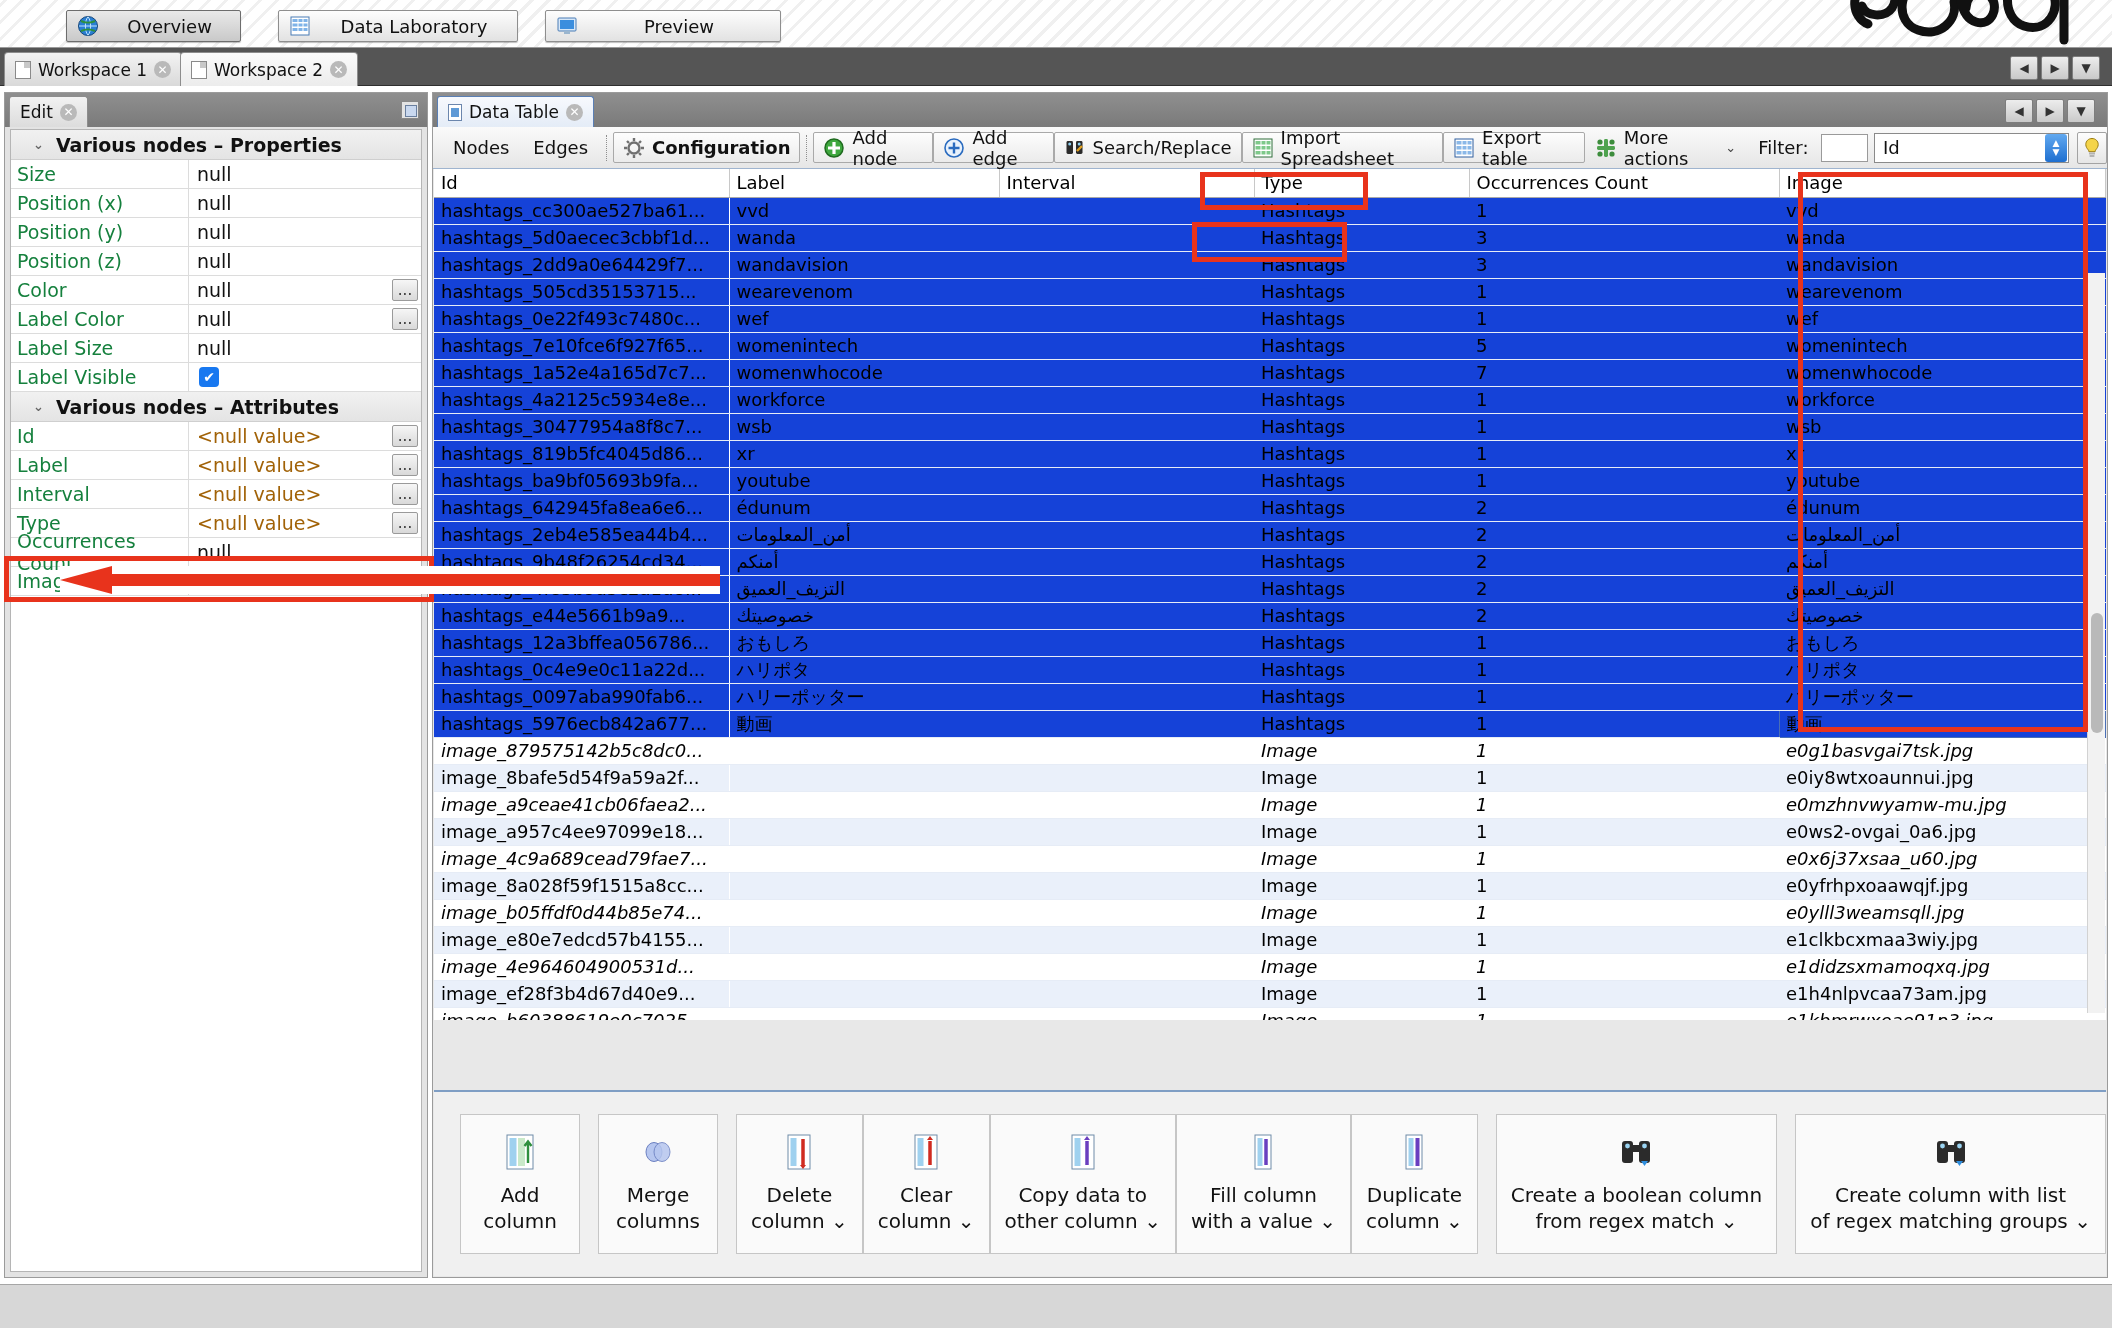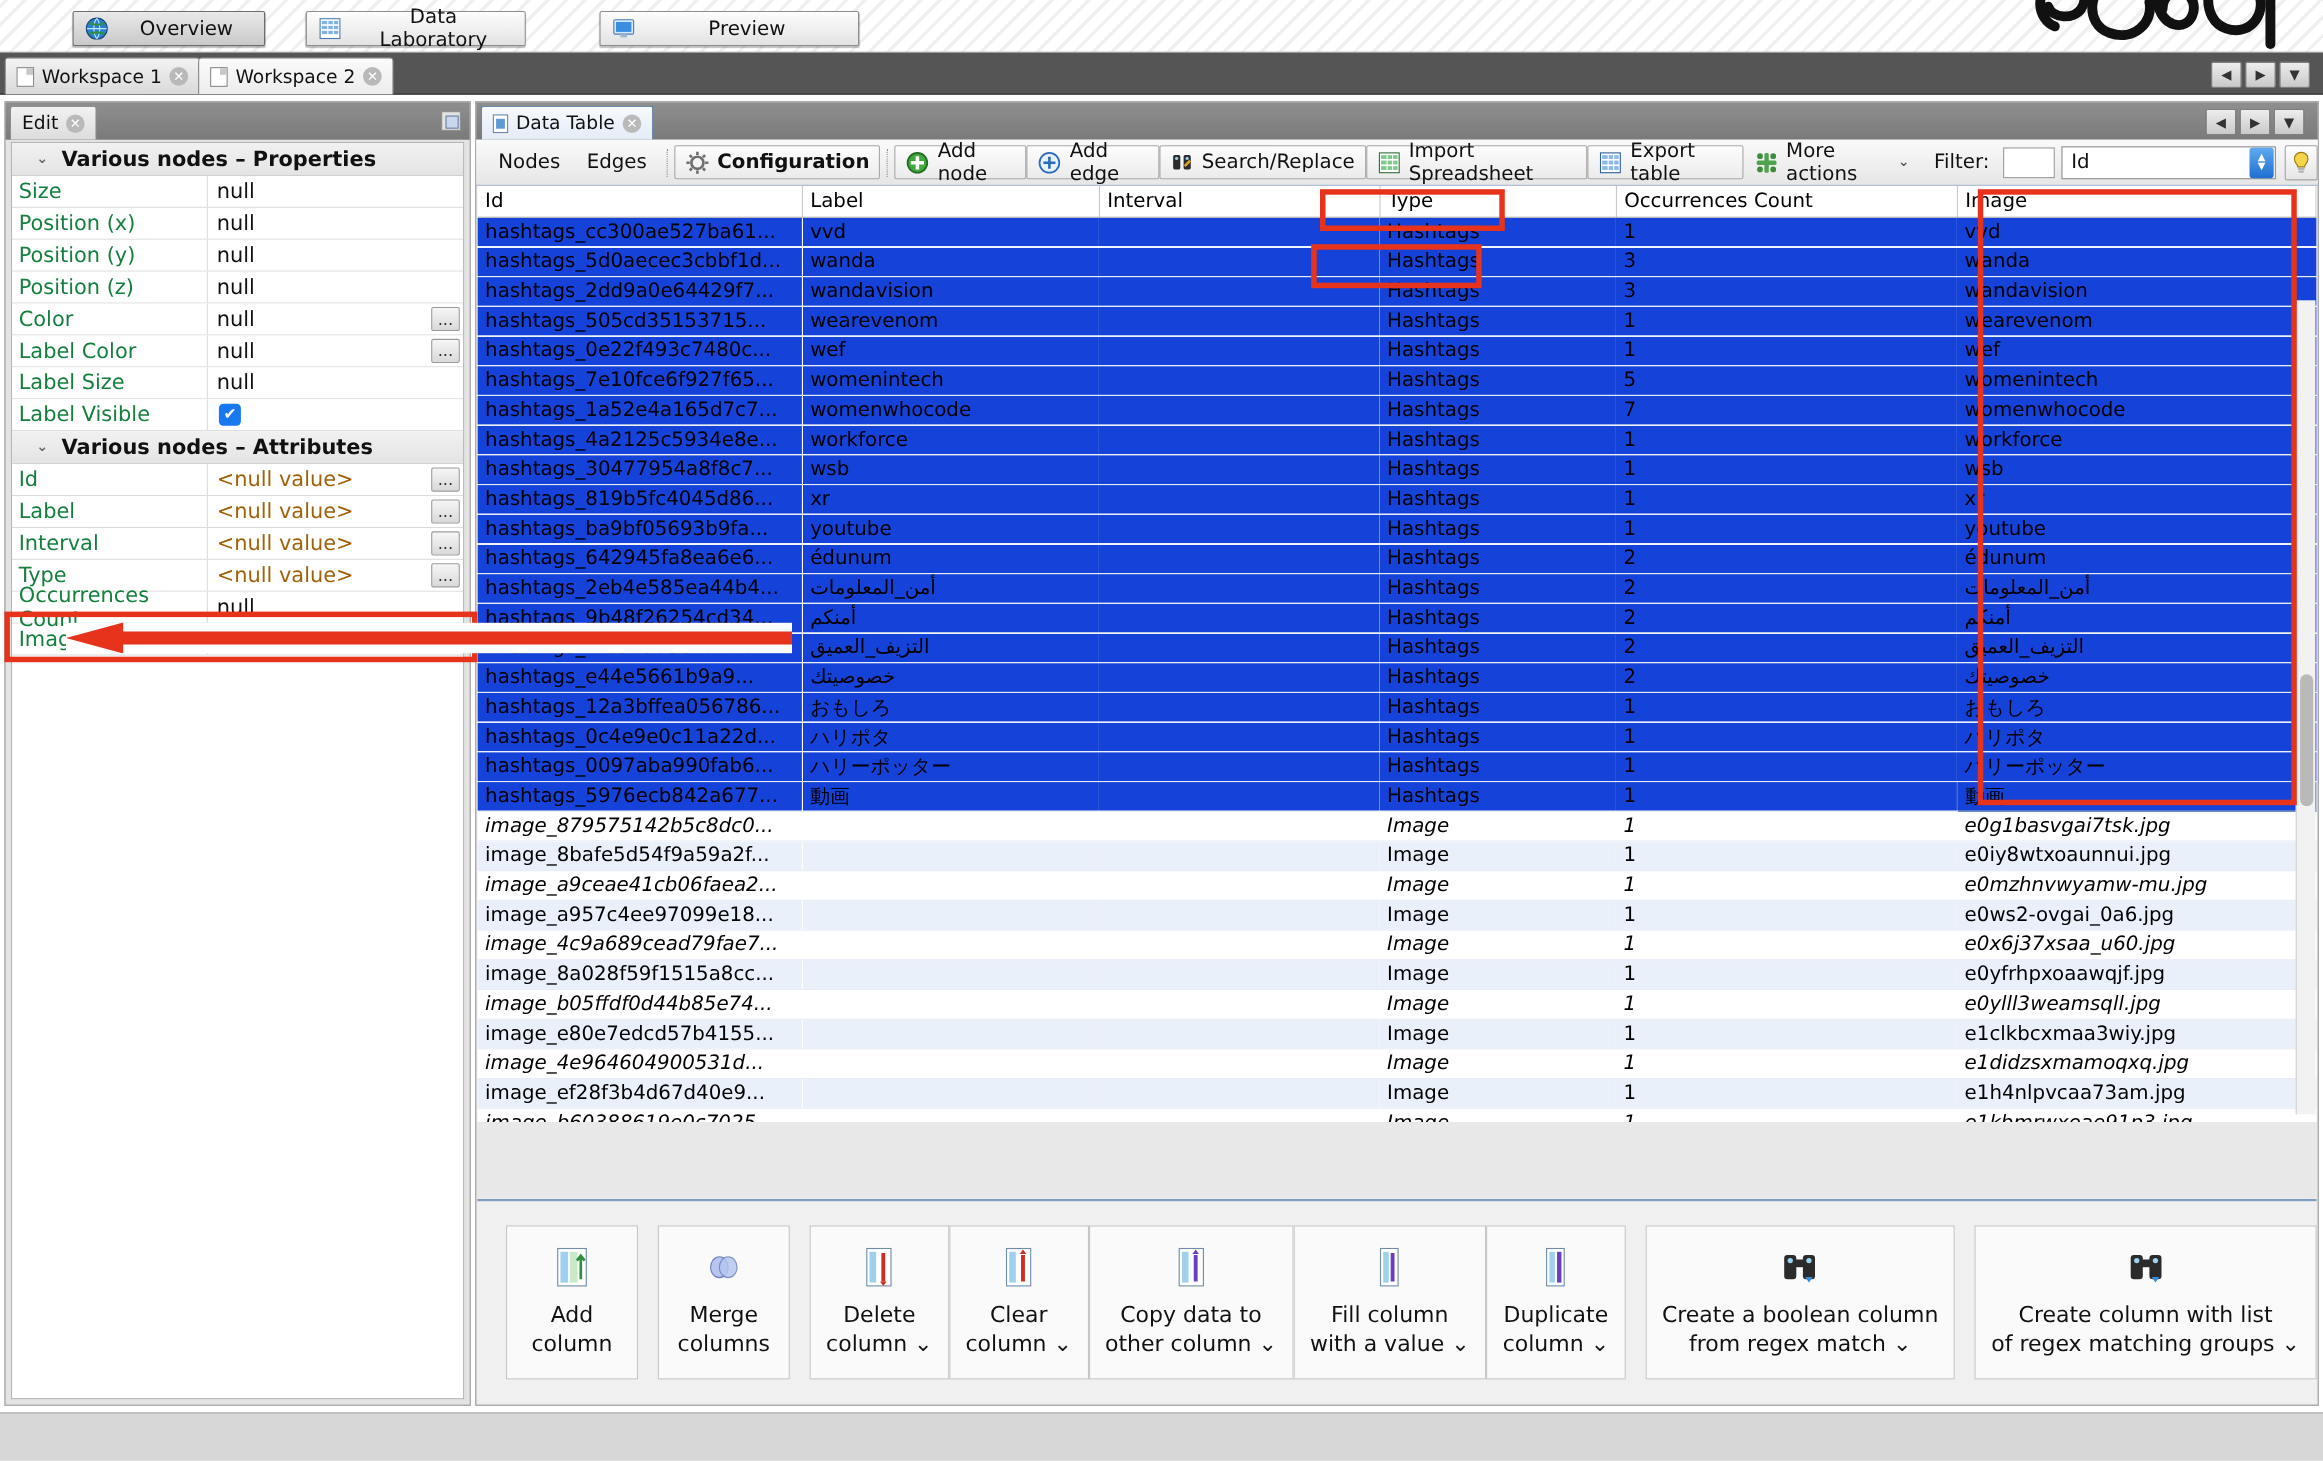--- a/index.html
+++ b/index.html
@@ -276,21 +276,21 @@
 <div id="banner">
   <div class="mode-btn sel" style="left:42px;width:175px;margin-left:24px;">
     <svg class="mico" viewBox="0 0 22 22">
       <circle cx="11" cy="11" r="9.5" fill="#2a7fd4" stroke="#14467a"></circle>
       <path d="M2 11h18M11 1.8c3.5 4 3.5 14.4 0 18.4M11 1.8c-3.5 4-3.5 14.4 0 18.4" fill="none" stroke="#bfe3ff" stroke-width="1"></path>
       <path d="M4 6c4 2 10 2 14 0M4 16c4-2 10-2 14 0" fill="none" stroke="#2f8f3e" stroke-width="2"></path>
     </svg>
     <span class="lbl">Overview</span>
   </div>
 
-  <div class="mode-btn" style="left:278px;width:200px;">
+  <div class="mode-btn" style="left:278px;width:240px;">
     <svg class="mico" viewBox="0 0 22 22">
       <rect x="2" y="2" width="18" height="18" fill="#fff" stroke="#4b7cb5"></rect>
       <g fill="#7fb3e8">
           <rect x="3.5" y="4" width="5" height="3"></rect>
           <rect x="9.5" y="4" width="4" height="3"></rect>
           <rect x="14.5" y="4" width="4" height="3"></rect>
       <rect x="3.5" y="8.5" width="5" height="3"></rect>
           <rect x="9.5" y="8.5" width="4" height="3"></rect>
           <rect x="14.5" y="8.5" width="4" height="3"></rect>
       <rect x="3.5" y="13" width="5" height="3"></rect>

